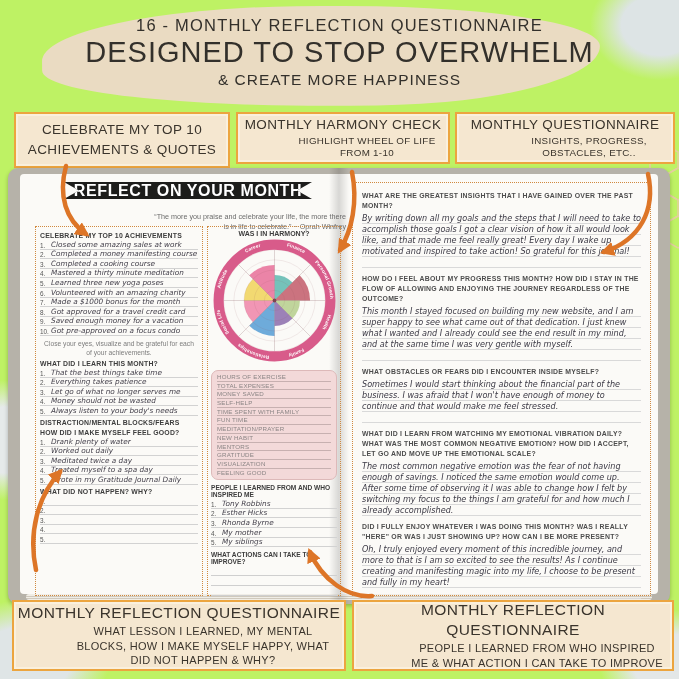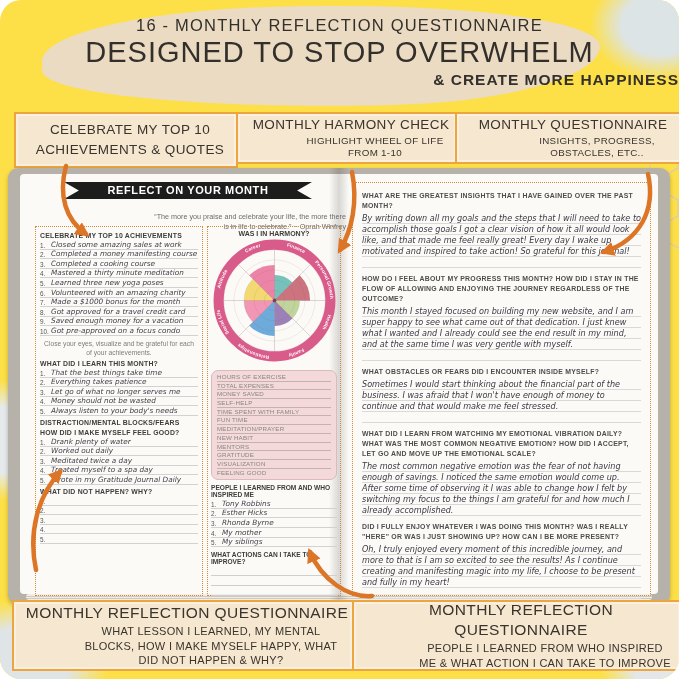--- a/index.html
+++ b/index.html
@@ -1,55 +1,55 @@
 <!DOCTYPE html>
 <html><head>
 <meta charset="utf-8">
 <style>
   html,body{margin:0;padding:0;}
   body{font-family:"Liberation Sans",sans-serif;background:#fff;}
-  .scene{position:relative;width:679px;height:679px;background:#fde047;overflow:hidden;border-radius:21px;}
+  .scene{position:relative;width:679px;height:679px;background:#bef264;overflow:hidden;}
 
   
   .blob{position:absolute;border-radius:50%;pointer-events:none;}
   .blob.tr{left:590px;top:-30px;width:140px;height:110px;background:radial-gradient(closest-side,#dde4e5 55%,rgba(221,228,229,0));}
   .blob.bl{left:-60px;top:600px;width:170px;height:120px;background:radial-gradient(closest-side,#dfe5e6 55%,rgba(223,229,230,0));}
   .blob.br{left:600px;top:610px;width:150px;height:110px;background:radial-gradient(closest-side,#e3e7e7 55%,rgba(227,231,231,0));}
   .blob.lm{left:-50px;top:380px;width:110px;height:120px;background:radial-gradient(closest-side,#e6eaea 55%,rgba(230,234,234,0));}
   .honey{position:absolute;left:634px;top:138px;}
 
   
   .swash{position:absolute;left:42px;top:6px;width:558px;height:100px;background:#eadbc2;border-radius:48% 52% 42% 58%/55% 45% 60% 40%;transform:rotate(-.6deg);}
   .titleblock{position:absolute;left:0;top:16px;width:679px;text-align:center;color:#33302b;}
   .t1{font-size:16.5px;letter-spacing:1.2px;font-weight:400;}
   .t2{font-size:29px;letter-spacing:1px;font-weight:400;margin-top:1px;}
-  .t3{font-size:15.5px;letter-spacing:1px;font-weight:700;margin-top:2px;text-align:right;}
-
-  
-  .co{position:absolute;background:#f5e7d0;border:2px solid #eca53f;box-shadow:inset 0 0 0 2px #faf0dd;color:#3a342c;text-align:center;display:flex;flex-direction:column;justify-content:center;line-height:1.3;padding-left:8px;}
+  .t3{font-size:15.5px;letter-spacing:1px;font-weight:400;margin-top:2px;}
+
+  
+  .co{position:absolute;background:#f5e7d0;border:2px solid #eca53f;box-shadow:inset 0 0 0 2px #faf0dd;color:#3a342c;text-align:center;display:flex;flex-direction:column;justify-content:center;line-height:1.3;}
   .co .big{font-size:13.5px;letter-spacing:.4px;}
   .co .sub{font-size:9.8px;letter-spacing:.3px;margin-top:1px;margin-left:48px;}
   .co1{left:14px;top:112px;width:212px;height:52px;}
   .co1 .big{line-height:1.45;}
   .co2{left:236px;top:112px;width:210px;height:48px;}
   .co3{left:455px;top:112px;width:216px;height:48px;}
   .co4{left:12px;top:600px;width:330px;height:67px;}
   .co5{left:352px;top:600px;width:318px;height:67px;}
   .co4 .big,.co5 .big{font-size:15.5px;}
   .co4 .sub,.co5 .sub{font-size:11px;line-height:1.35;padding:0 8px;}
 
   
   .book{position:absolute;left:8px;top:168px;width:662px;height:436px;background:#b6b2a9;border-radius:10px;box-shadow:0 2px 4px rgba(0,0,0,.25);}
   .pages{position:absolute;left:12px;top:6px;right:12px;bottom:10px;background:#fbfaf7;border-radius:4px;display:flex;}
   .pageedge{position:absolute;left:18px;right:18px;bottom:4px;height:6px;border-radius:3px;background:repeating-linear-gradient(to bottom,#f0ede6 0 1.5px,#cfc9bd 1.5px 2.5px);}
   .spine{position:absolute;left:50%;top:0;bottom:0;width:20px;transform:translateX(-50%);background:linear-gradient(to right,rgba(0,0,0,0),rgba(0,0,0,.14),rgba(0,0,0,0));}
 
   
   .lp{position:absolute;left:30px;top:176px;width:316px;height:424px;}
-  .banner{position:absolute;left:34px;top:6px;width:248px;height:17px;background:#1d1d1b;color:#fff;font-weight:bold;font-size:11px;letter-spacing:.6px;text-align:center;line-height:17px;clip-path:polygon(0 0,100% 0,94% 50%,100% 100%,0 100%,6% 50%);}
+  .banner{position:absolute;left:34px;top:6px;width:248px;height:17px;background:#1d1d1b;color:#fff;font-weight:bold;font-size:16px;letter-spacing:.6px;text-align:center;line-height:17px;clip-path:polygon(0 0,100% 0,94% 50%,100% 100%,0 100%,6% 50%);}
   .quote{position:absolute;left:0;top:36px;width:100%;text-align:right;font-size:7.2px;color:#6b6b6b;line-height:1.45;}
   .cols{position:absolute;left:5px;top:50px;right:5px;bottom:4px;}
   .col-a{position:absolute;left:0;top:0;width:168px;bottom:0;border:1.5px dotted #d0893f;padding:2px 4px;box-sizing:border-box;}
   .col-b{position:absolute;left:172px;top:0;right:0;bottom:0;border:1.5px dotted #d0893f;padding:2px 3px;box-sizing:border-box;}
   .sect-h{font-size:6.9px;font-weight:bold;color:#3d3d3d;letter-spacing:.2px;margin:3px 0 1px;}
   .nlist{counter-reset:n;}
   .nrow{display:flex;align-items:flex-end;border-bottom:.5px solid #d2d2d2;height:8.6px;font-size:7.3px;}
   .nrow::before{counter-increment:n;content:counter(n) ".";width:11px;flex:none;color:#555;font-size:6.4px;}
   .hand{font-family:"DejaVu Sans",sans-serif;font-style:italic;color:#413e49;}
   .note{font-size:6.7px;color:#7d7d7d;text-align:center;line-height:1.35;margin:3px 2px 1px;}

